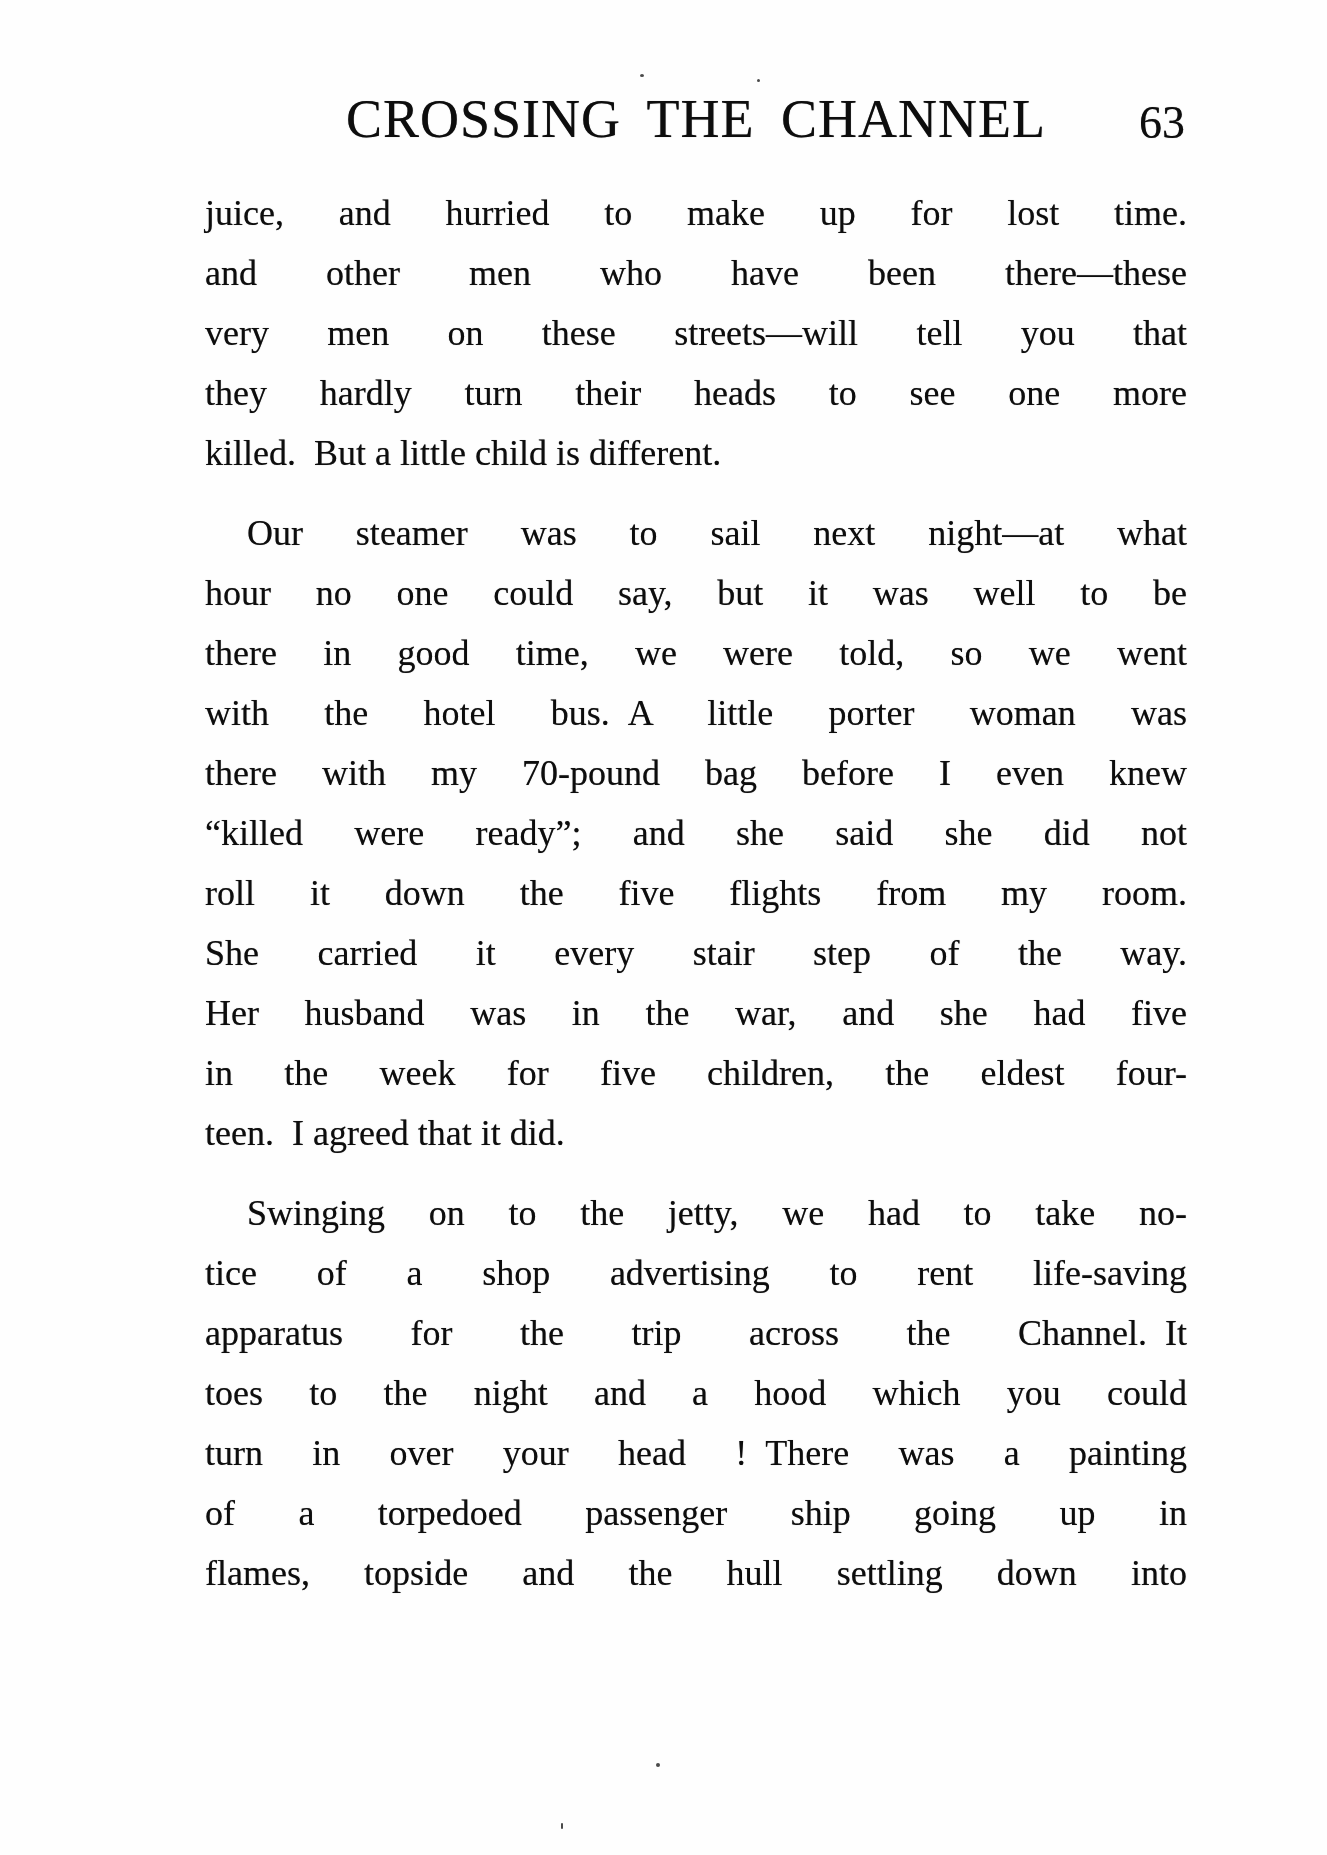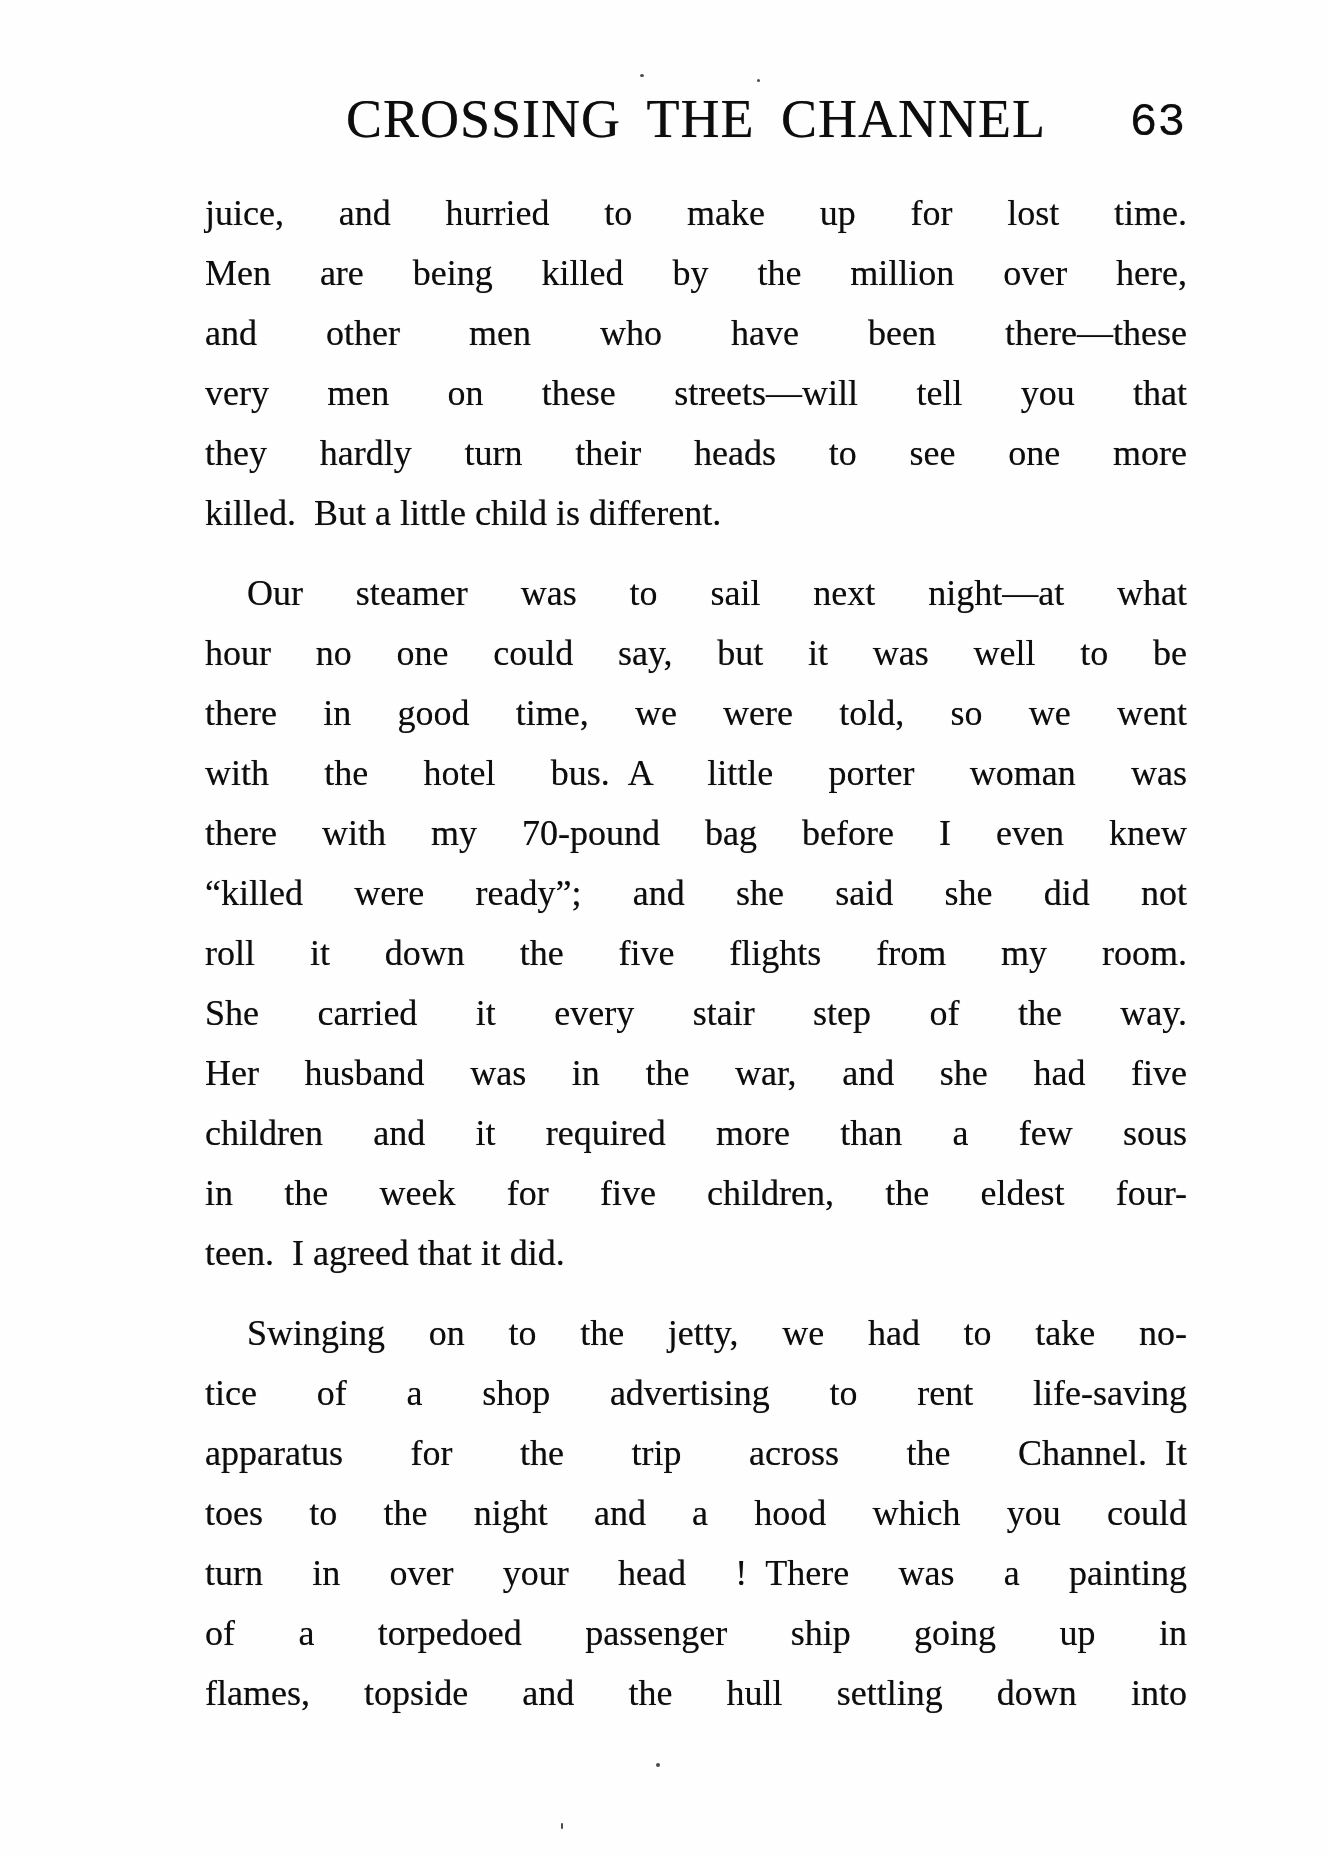--- a/index.html
+++ b/index.html
@@ -33,21 +33,20 @@
     white-space: nowrap;
     text-shadow: 0 0 0.7px rgba(0,0,0,0.6);
   }
   .page-num {
     position: absolute;
     right: 2px;
     top: 4px;
     font-size: 46px;
     line-height: 66px;
     text-shadow: 0 0 0.7px rgba(0,0,0,0.6);
-    font-family: Liberation Mono, monospace;
   }
   .text-block {
     position: absolute;
     left: 205px;
     top: 183px;
     width: 982px;
   }
   .line {
     font-size: 36px;
     line-height: 60px;
@@ -78,36 +77,34 @@
 
 <div class="page">
 
   <div class="running-head">
     <span class="head-title">CROSSING THE CHANNEL</span>
     <span class="page-num">63</span>
   </div>
 
   <div class="text-block">
     <div class="line">juice, and hurried to make up for lost time.</div>
-    <div class="line">Men are being killed by the million over here,</div>
     <div class="line">and other men who have been there—these</div>
     <div class="line">very men on these streets—will tell you that</div>
     <div class="line">they hardly turn their heads to see one more</div>
     <div class="line flush">killed. But a little child is different.</div>
 
     <div class="line indent">Our steamer was to sail next night—at what</div>
     <div class="line">hour no one could say, but it was well to be</div>
     <div class="line">there in good time, we were told, so we went</div>
     <div class="line">with the hotel bus. A little porter woman was</div>
     <div class="line">there with my 70-pound bag before I even knew</div>
     <div class="line">“killed were ready”; and she said she did not</div>
     <div class="line">roll it down the five flights from my room.</div>
     <div class="line">She carried it every stair step of the way.</div>
     <div class="line">Her husband was in the war, and she had five</div>
-    <div class="line">children and it required more than a few sous</div>
     <div class="line">in the week for five children, the eldest four-</div>
     <div class="line flush">teen. I agreed that it did.</div>
 
     <div class="line indent">Swinging on to the jetty, we had to take no-</div>
     <div class="line">tice of a shop advertising to rent life-saving</div>
     <div class="line">apparatus for the trip across the Channel. It</div>
     <div class="line">toes to the night and a hood which you could</div>
     <div class="line">turn in over your head ! There was a painting</div>
     <div class="line">of a torpedoed passenger ship going up in</div>
     <div class="line">flames, topside and the hull settling down into</div>

